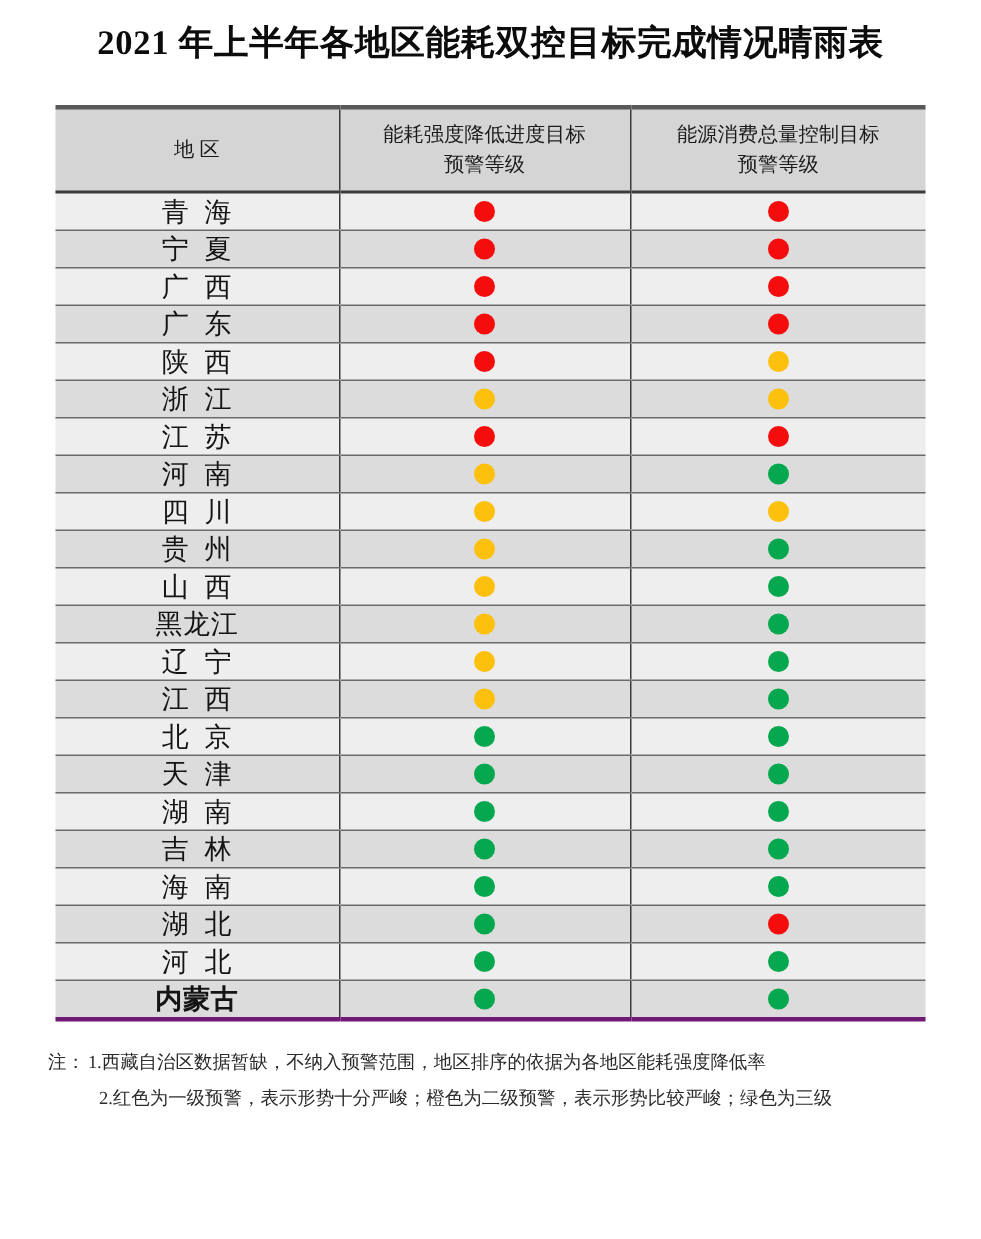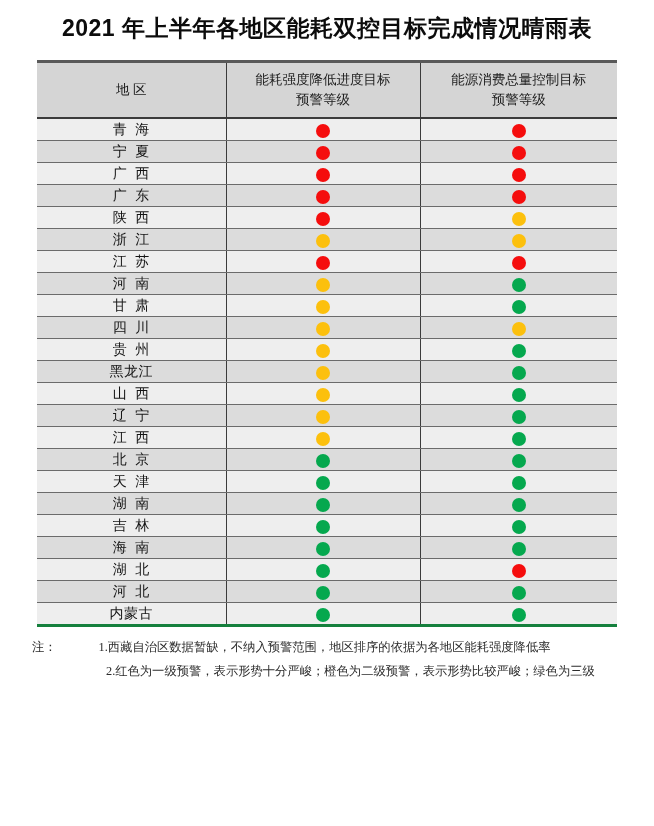--- a/index.html
+++ b/index.html
@@ -20,25 +20,25 @@
     box-sizing: border-box;
   }
   .title {
     text-align: center;
     font-size: 23px;
     font-weight: bold;
     letter-spacing: 0.5px;
     color: #0c0c0c;
     padding-top: 13px;
     padding-bottom: 10px;
-    font-family: Liberation Sans, sans-serif;
+    font-family: Liberation Serif, serif;
   }
   table.rain-table {
     width: 580px;
-    margin: 6px auto;
+    margin: 16px auto;
     border-collapse: collapse;
     table-layout: fixed;
     font-family: "Liberation Serif", "DejaVu Serif", serif;
   }
   table.rain-table col.c-region  { width: 189px; }
   table.rain-table col.c-col1    { width: 194px; }
   table.rain-table col.c-col2    { width: 197px; }
 
   thead th {
     background: #d5d5d5;
@@ -59,25 +59,25 @@
   tbody tr { height: 21px; }
   tbody tr:nth-child(odd)  td { background: #eeeeee; }
   tbody tr:nth-child(even) td { background: #dcdcdc; }
   tbody td {
     border-bottom: 1.6px solid #6b6b6b;
     padding: 0;
     height: 21px;
     vertical-align: middle;
     text-align: center;
   }
-  tbody tr:last-child td { border-bottom: 3px solid #15803d; }
+  tbody tr:last-child td { border-bottom: 3px solid #701a75; font-weight: bold; }
   tbody td.cell-signal { border-left: 1.5px solid #3b3b3b; }
 
   .region-name {
-    font-size: 14px;
+    font-size: 18px;
     color: #141414;
     letter-spacing: 0.5px;
     display: inline-block;
     white-space: pre;
   }
   .dot {
     display: inline-block;
     width: 14px;
     height: 14px;
     border-radius: 50%;
@@ -91,21 +91,21 @@
   .notes {
     width: 590px;
     margin: 9px auto 0 auto;
     font-size: 12.3px;
     line-height: 1.95;
     color: #2b2b2b;
     font-family: "Liberation Serif", "DejaVu Serif", serif;
   }
   .note-row { display: flex; align-items: flex-start; }
   .note-label { flex: 0 0 auto; padding-right: 2px; }
-  .note-body  { flex: 1 1 auto; margin-left: 40px; }
+  .note-body  { flex: 1 1 auto; }
   .note-indent { padding-left: 34px; }
 </style>
 </head>
 <body>
 
 <div id="page">
 
   <div class="title">2021 年上半年各地区能耗双控目标完成情况晴雨表</div>
 
   <table class="rain-table">
@@ -164,41 +164,36 @@
           <td><span class="region-name">江  苏</span></td>
           <td class="cell-signal"><span class="dot red"></span></td>
           <td class="cell-signal"><span class="dot red"></span></td>
         </tr>
         <tr>
           <td><span class="region-name">河  南</span></td>
           <td class="cell-signal"><span class="dot yellow"></span></td>
           <td class="cell-signal"><span class="dot green"></span></td>
         </tr>
         <tr>
-          <td><span class="region-name">甘  肃</span></td>
-          <td class="cell-signal"><span class="dot yellow"></span></td>
-          <td class="cell-signal"><span class="dot green"></span></td>
-        </tr>
-        <tr>
           <td><span class="region-name">四  川</span></td>
           <td class="cell-signal"><span class="dot yellow"></span></td>
           <td class="cell-signal"><span class="dot yellow"></span></td>
         </tr>
         <tr>
           <td><span class="region-name">贵  州</span></td>
           <td class="cell-signal"><span class="dot yellow"></span></td>
           <td class="cell-signal"><span class="dot green"></span></td>
         </tr>
         <tr>
+          <td><span class="region-name">山  西</span></td>
+          <td class="cell-signal"><span class="dot yellow"></span></td>
+          <td class="cell-signal"><span class="dot green"></span></td>
+        </tr>
+        <tr>
           <td><span class="region-name">黑龙江</span></td>
-          <td class="cell-signal"><span class="dot yellow"></span></td>
-          <td class="cell-signal"><span class="dot green"></span></td>
-        </tr>
-        <tr>
-          <td><span class="region-name">山  西</span></td>
           <td class="cell-signal"><span class="dot yellow"></span></td>
           <td class="cell-signal"><span class="dot green"></span></td>
         </tr>
         <tr>
           <td><span class="region-name">辽  宁</span></td>
           <td class="cell-signal"><span class="dot yellow"></span></td>
           <td class="cell-signal"><span class="dot green"></span></td>
         </tr>
         <tr>
           <td><span class="region-name">江  西</span></td>

